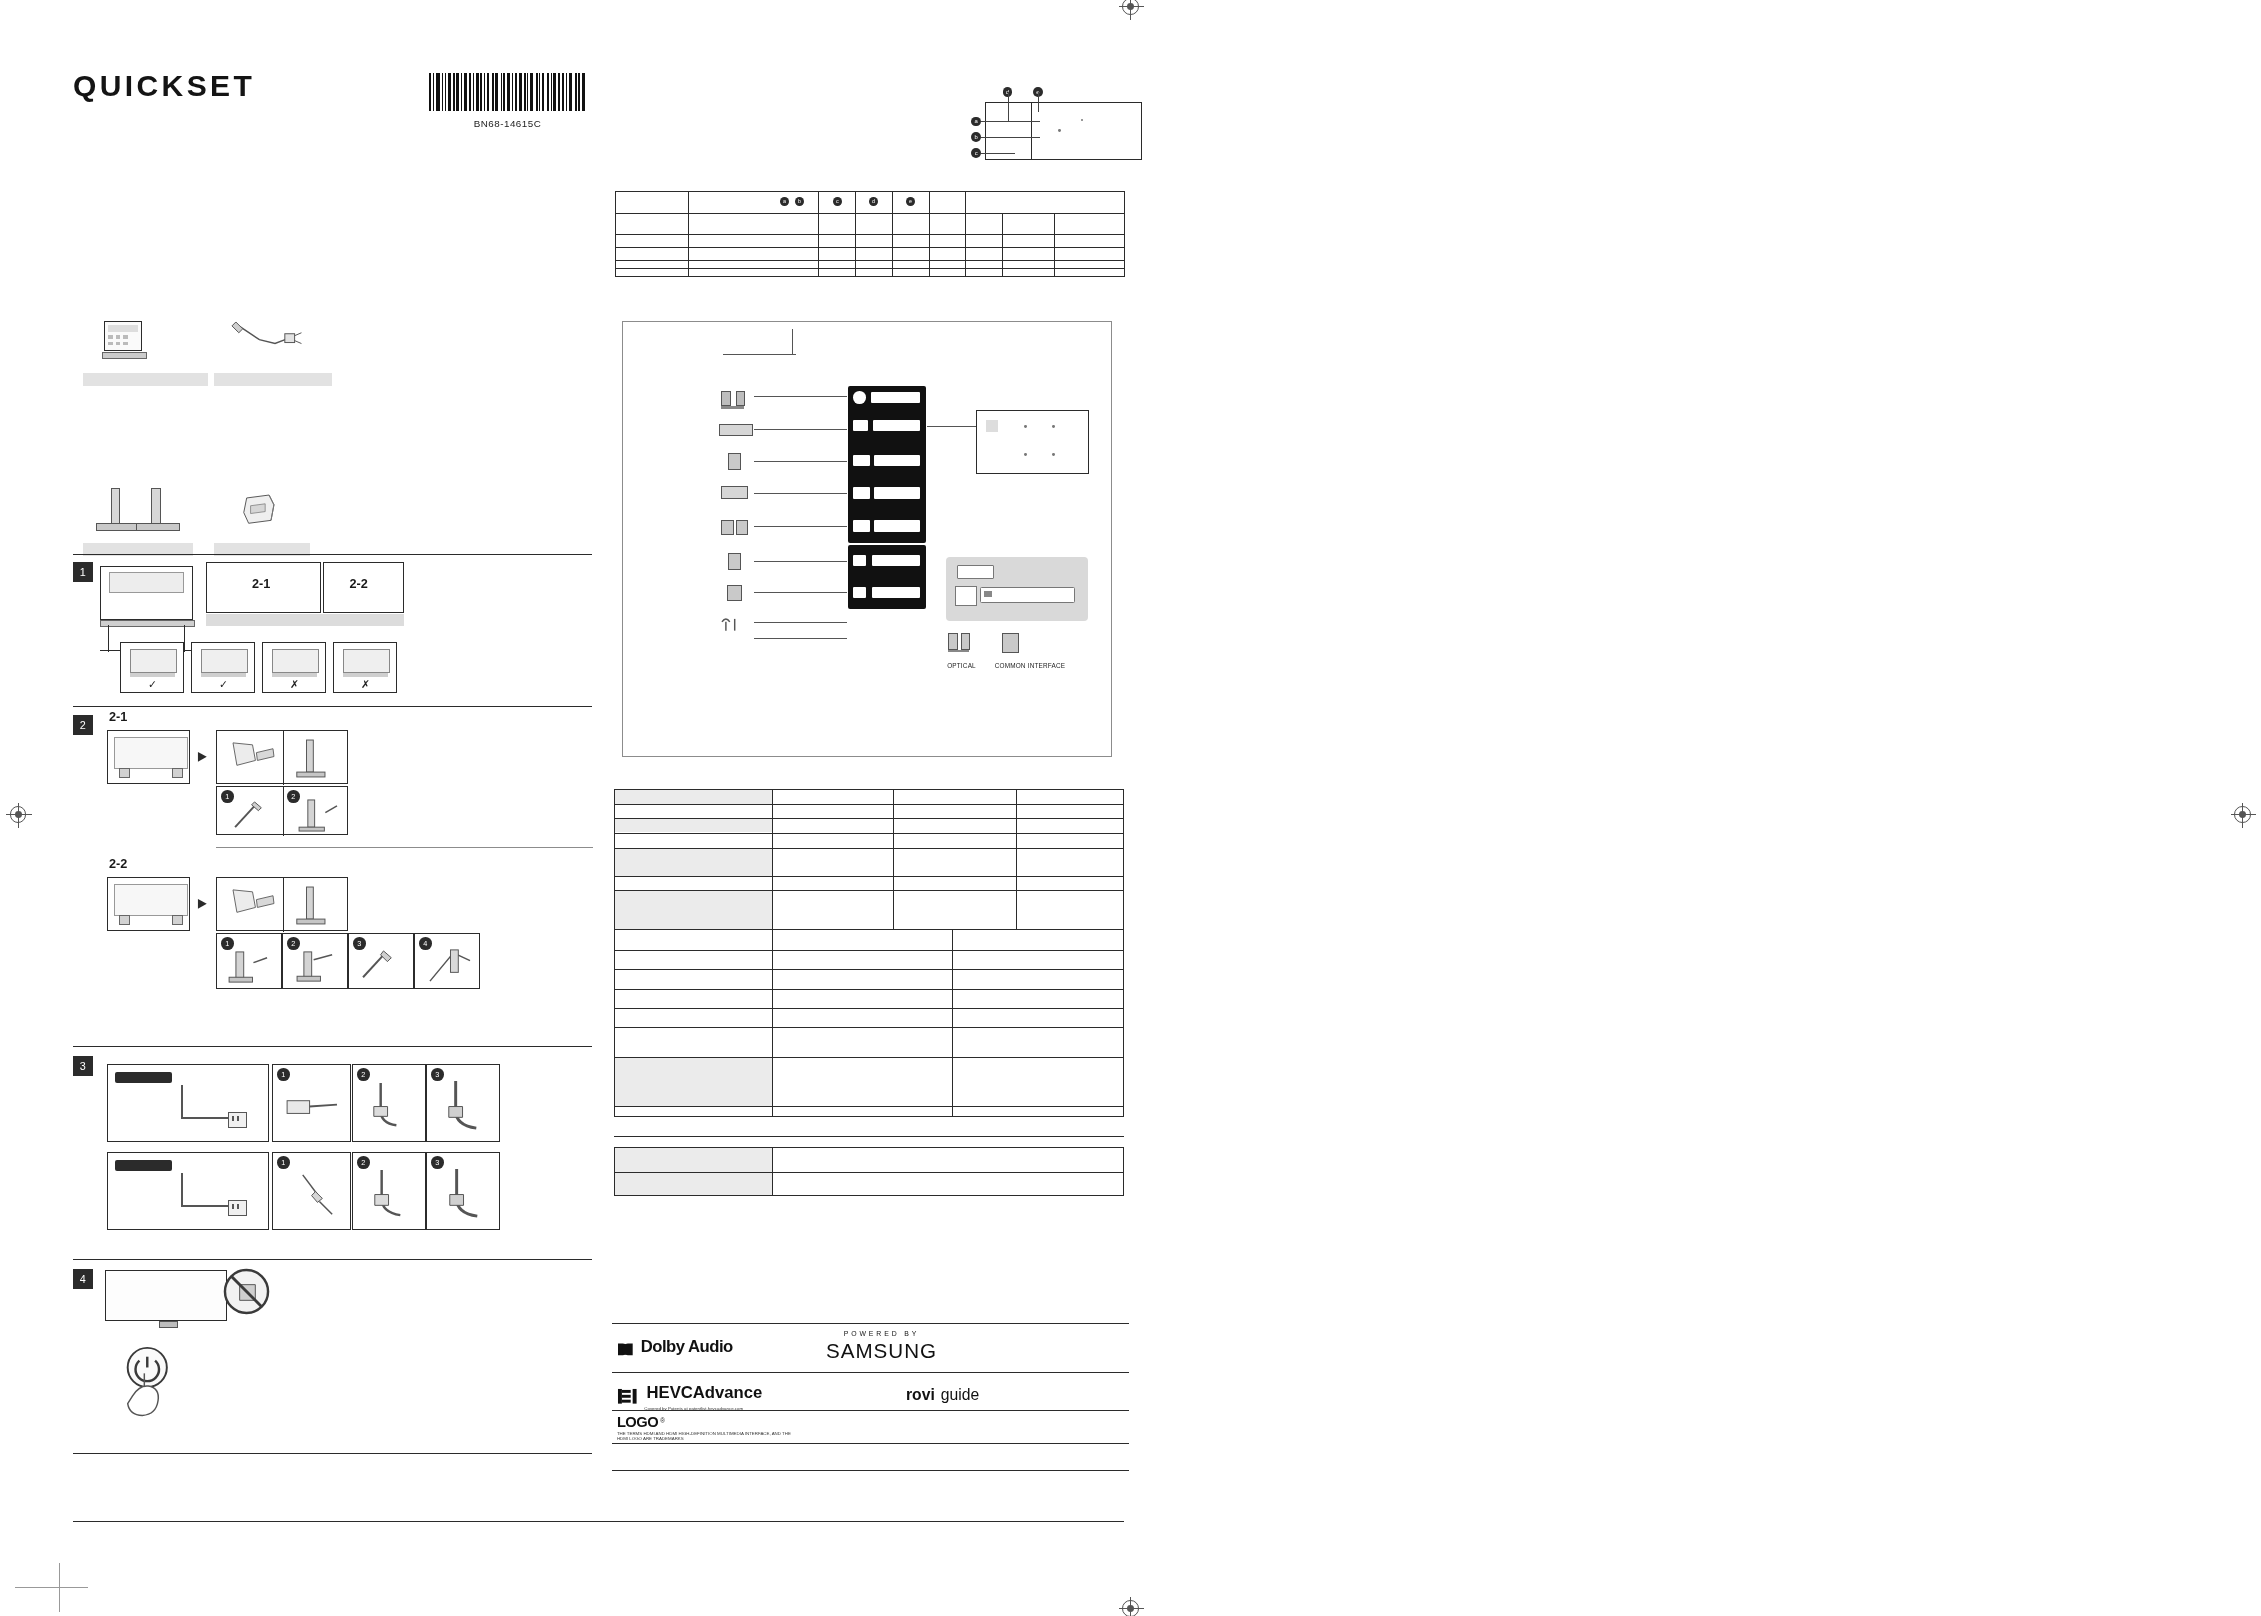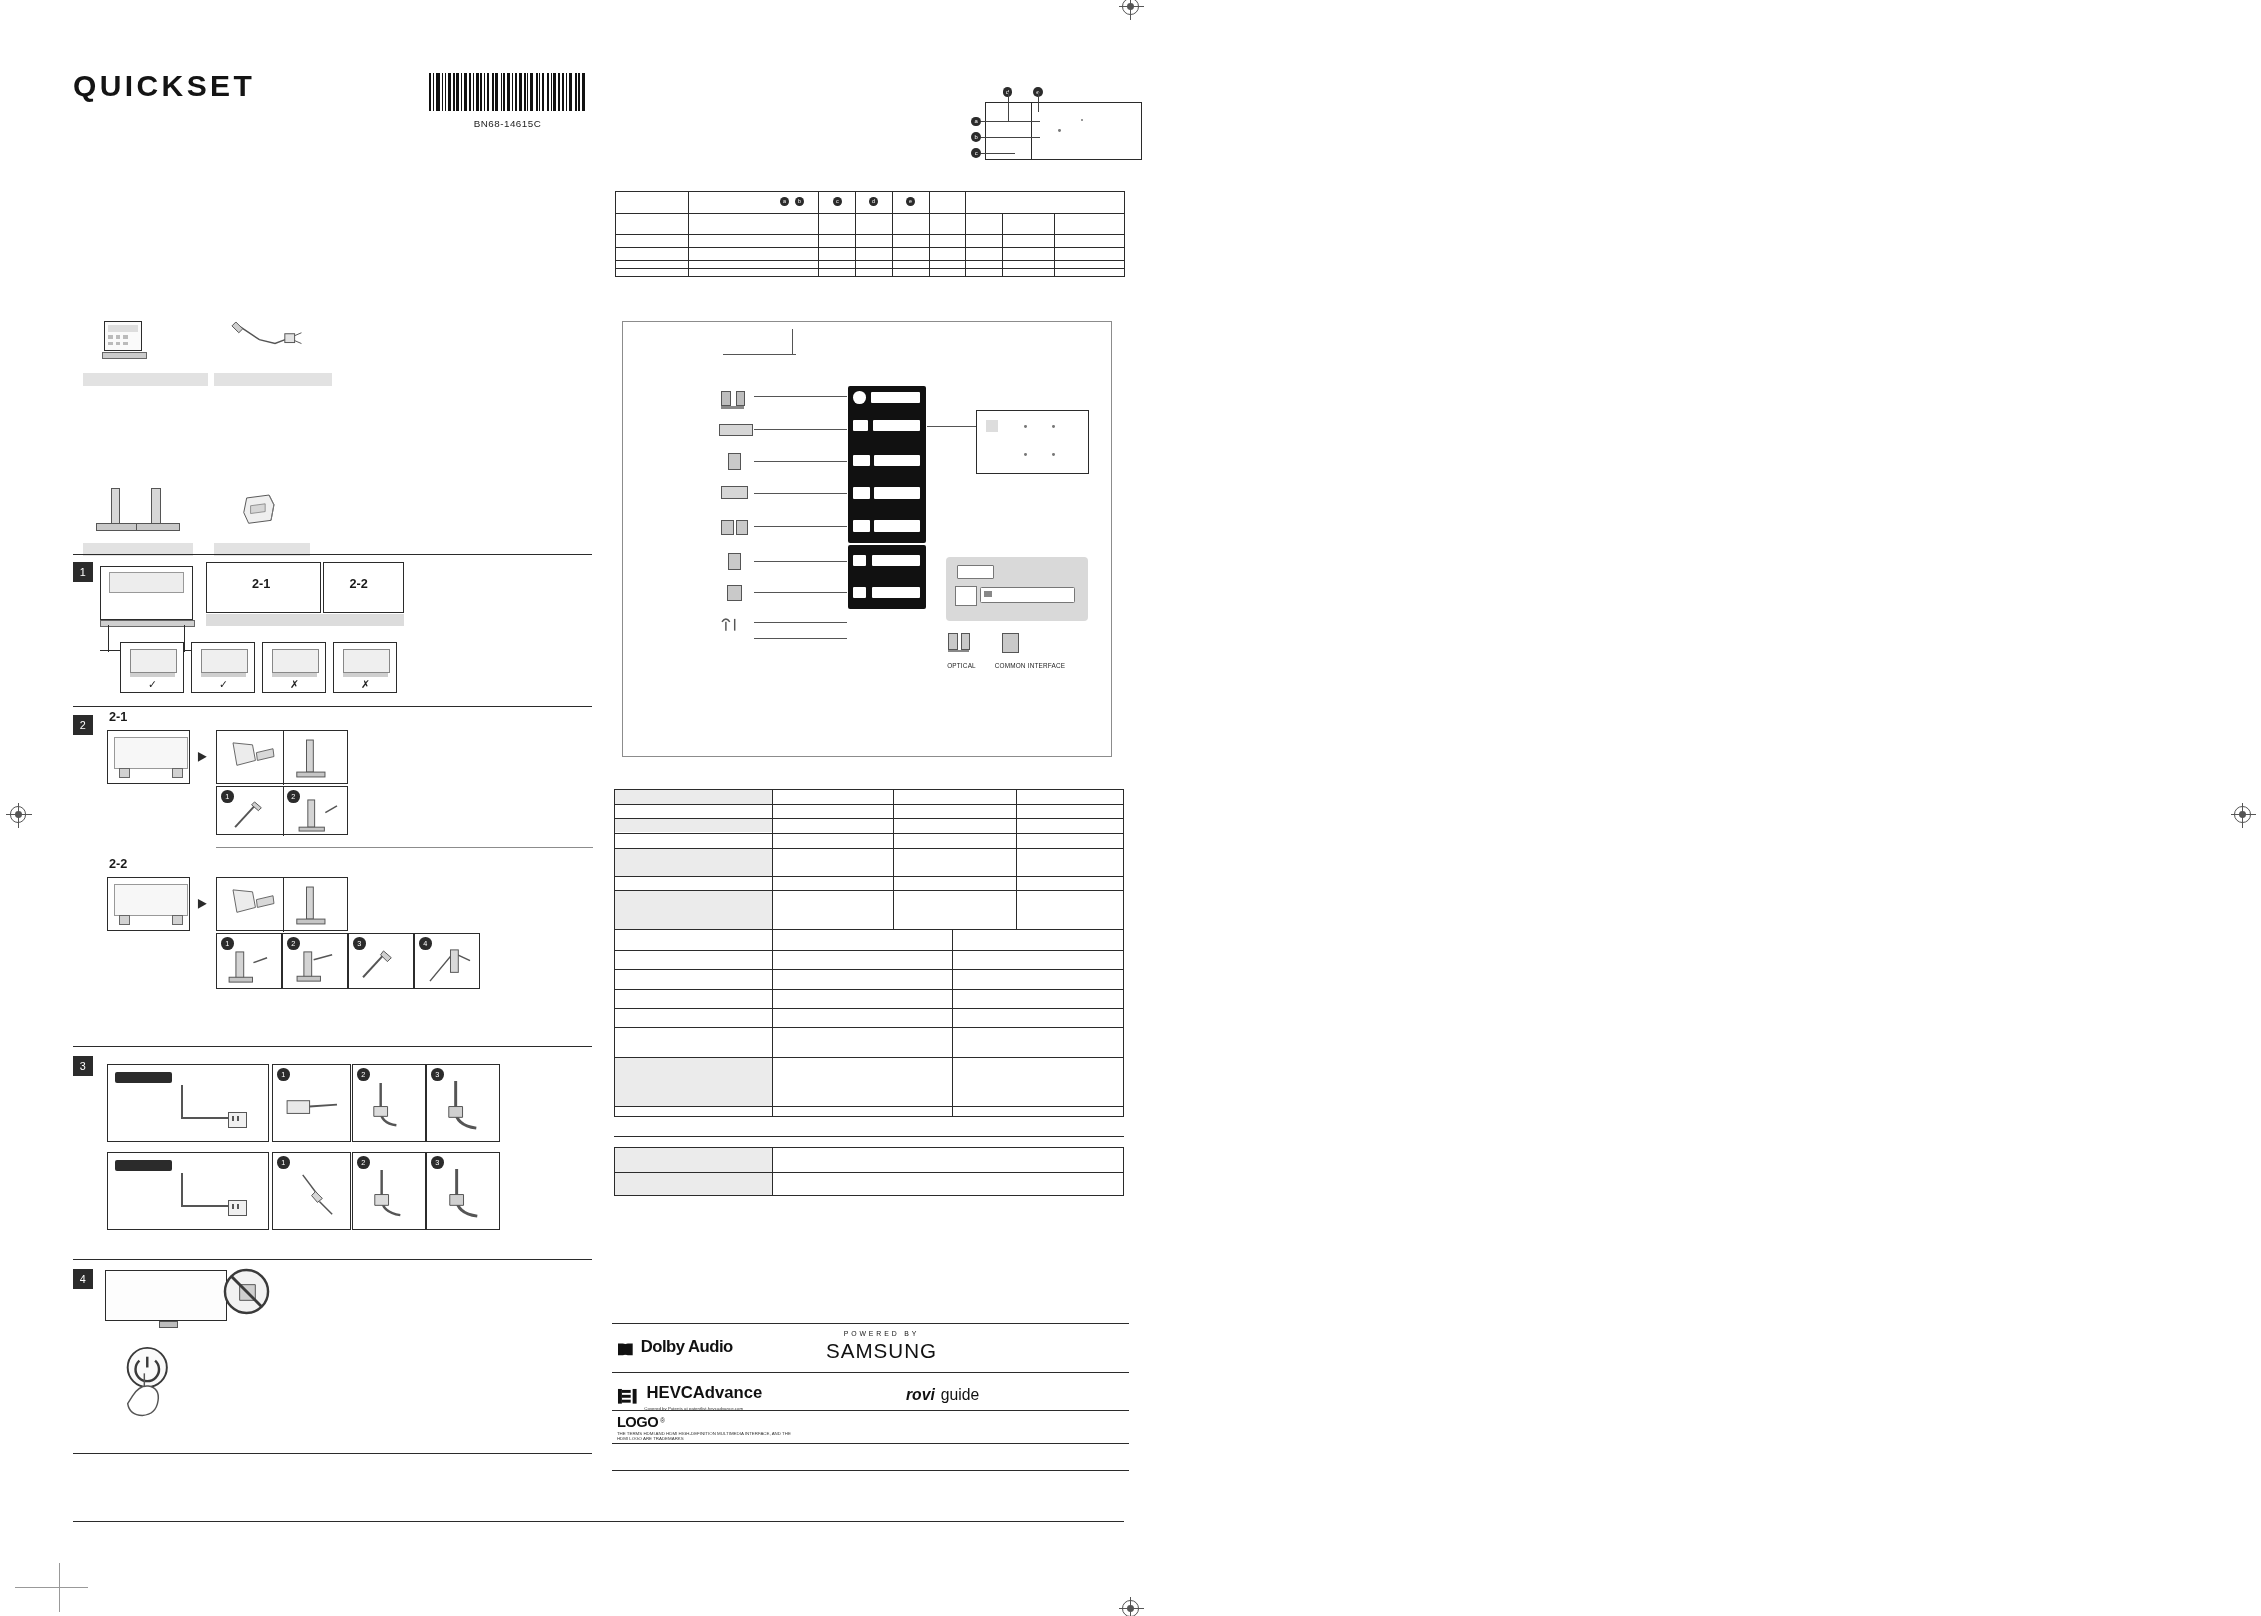--- a/index.html
+++ b/index.html
@@ -131,21 +131,21 @@
 
   
   .spec-table { position: absolute; }
 
   
   .logo-area { position: absolute; left: 612px; top: 1323px; width: 517px; }
   .logo-dolby { font-size: 16.7px; font-weight: bold; letter-spacing: -0.5px; color: #111; }
   .logo-quickset { font-size: 20.6px; letter-spacing: 1px; color: #111; }
   .logo-poweredby { font-size: 6.9px; letter-spacing: 2.9px; color: #111; }
   .logo-hevc { font-size: 16.7px; color: #111; font-weight: bold; }
-  .logo-rovi { font-size: 15.7px; color: #111; font-style: italic; font-weight: bold; }
+  .logo-rovi { font-size: 15.7px; color: #111; font-weight: bold; }
   .logo-hdmi { font-size: 14.7px; font-weight: bold; letter-spacing: -0.5px; color: #111; }
   .tiny { font-size: 4.4px; color: #333; }
 </style>
 </head>
 <body>
 
 <div class="page">
 
   <div class="regmark" style="left:1122px; top:-2px;">
       <div class="inner"></div>

